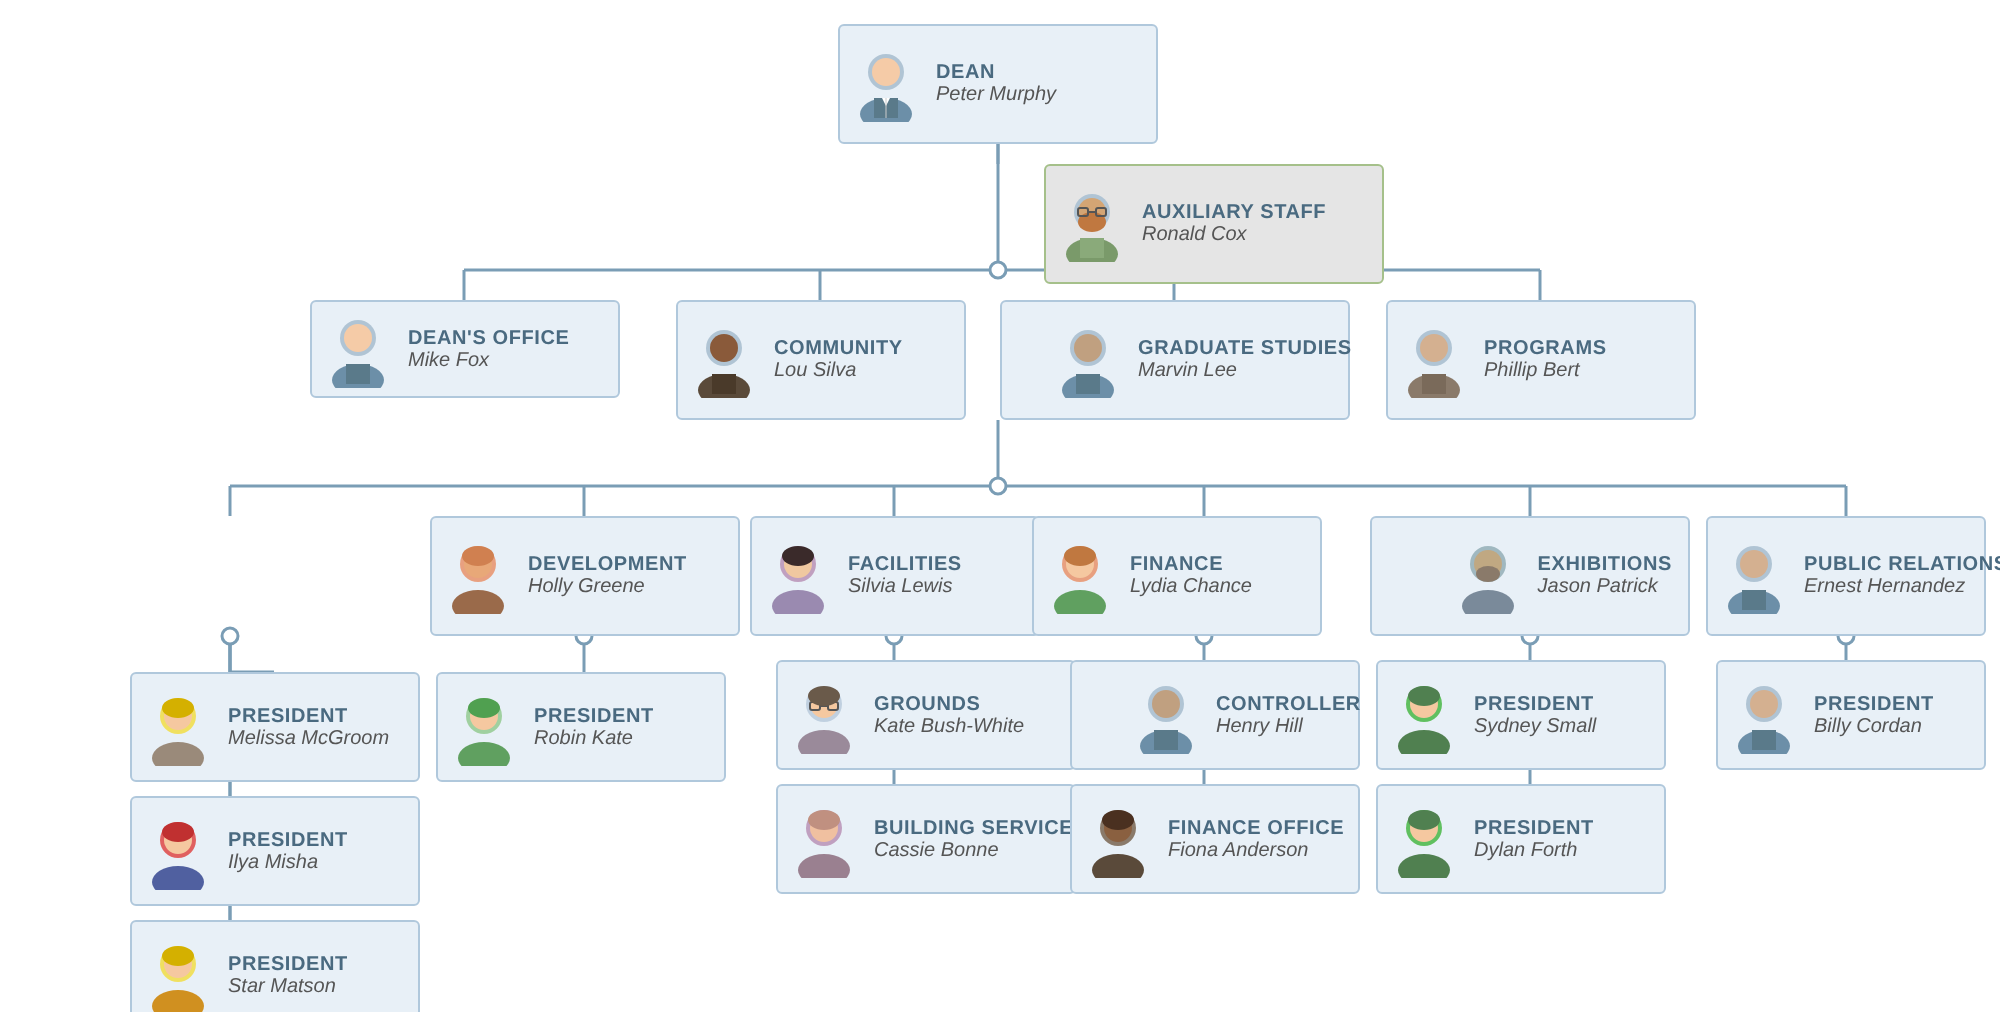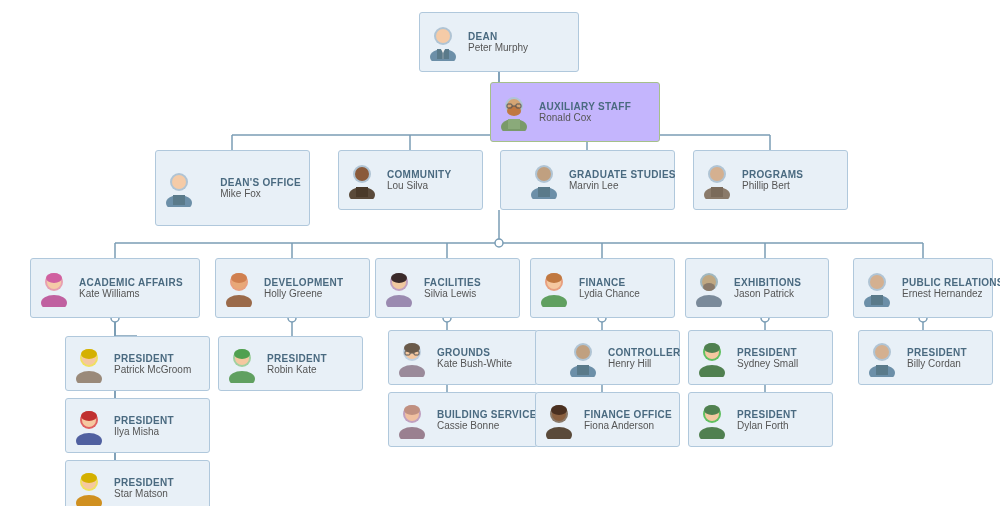--- a/index.html
+++ b/index.html
@@ -31,42 +31,44 @@
       position: absolute;
       background: #e8f0f7;
       border: 1px solid #b0c8dc;
       border-radius: 3px;
       display: flex;
       align-items: center;
       padding: 4px 8px 4px 4px;
       z-index: 1;
     }
     .node.green {
-      background: #c4b5fd;
+      background: #e5e5e5;
       border-color: #a5c08a;
+      margin-left: 32px;
     }
     .node-avatar {
       width: 38px;
       height: 38px;
       margin-right: 6px;
       flex-shrink: 0;
     }
     .node-info {
       display: flex;
       flex-direction: column;
       align-items: flex-start;
     }
     .node-title {
       font-weight: bold;
       font-size: 10px;
       color: #4a6a80;
       letter-spacing: 0.3px;
       white-space: nowrap;
     }
     .node-name {
+      font-style: italic;
       font-size: 10px;
       color: #555;
       white-space: nowrap;
     }
 
     
     .avatar-svg {
       width: 38px;
       height: 38px;
     }
@@ -174,21 +176,21 @@
       <ellipse cx="19" cy="34" rx="13" ry="8" fill="#7a9a6a"></ellipse>
       <rect x="13" y="26" width="12" height="10" fill="#8aaa7a"></rect>
     </svg>
   </div>
   <div class="node-info">
     <span class="node-title">AUXILIARY STAFF</span>
     <span class="node-name">Ronald Cox</span>
   </div>
 </div>
 
-<div class="node" style="left:155px;top:150px;width:155px;height:76px;justify-content:space-between;">
+<div class="node" style="left:155px;top:150px;width:155px;height:49px;">
   <div class="node-avatar">
     <svg class="avatar-svg" viewBox="0 0 38 38">
       <circle cx="19" cy="13" r="9" fill="#b0c4d4"></circle>
       <circle cx="19" cy="13" r="7" fill="#f5cba7"></circle>
       <ellipse cx="19" cy="34" rx="13" ry="8" fill="#6c8fa8"></ellipse>
       <rect x="13" y="26" width="12" height="10" fill="#5a7a8a"></rect>
     </svg>
   </div>
   <div class="node-info">
     <span class="node-title">DEAN'S OFFICE</span>
@@ -234,35 +236,20 @@
       <ellipse cx="19" cy="34" rx="13" ry="8" fill="#8a7a6a"></ellipse>
       <rect x="13" y="26" width="12" height="10" fill="#7a6a5a"></rect>
     </svg>
   </div>
   <div class="node-info">
     <span class="node-title">PROGRAMS</span>
     <span class="node-name">Phillip Bert</span>
   </div>
 </div>
 
-<div class="node" style="left:30px;top:258px;width:170px;height:60px;">
-  <div class="node-avatar">
-    <svg class="avatar-svg" viewBox="0 0 38 38">
-      <circle cx="19" cy="13" r="9" fill="#e8a0b0"></circle>
-      <circle cx="19" cy="13" r="7" fill="#f5cba7"></circle>
-
-      <ellipse cx="19" cy="9" rx="8" ry="5" fill="#d060a0"></ellipse>
-      <ellipse cx="19" cy="34" rx="13" ry="8" fill="#c060a0"></ellipse>
-    </svg>
-  </div>
-  <div class="node-info">
-    <span class="node-title">ACADEMIC AFFAIRS</span>
-    <span class="node-name">Kate Williams</span>
-  </div>
-</div>
 
 <div class="node" style="left:215px;top:258px;width:155px;height:60px;">
   <div class="node-avatar">
     <svg class="avatar-svg" viewBox="0 0 38 38">
       <circle cx="19" cy="13" r="9" fill="#e8a080"></circle>
       <circle cx="19" cy="13" r="7" fill="#e8a878"></circle>
       <ellipse cx="19" cy="9" rx="8" ry="5" fill="#d08050"></ellipse>
       <ellipse cx="19" cy="34" rx="13" ry="8" fill="#9a6a4a"></ellipse>
     </svg>
   </div>
@@ -280,36 +267,36 @@
       <ellipse cx="19" cy="9" rx="8" ry="5" fill="#3a2a2a"></ellipse>
       <ellipse cx="19" cy="34" rx="13" ry="8" fill="#9a8ab0"></ellipse>
     </svg>
   </div>
   <div class="node-info">
     <span class="node-title">FACILITIES</span>
     <span class="node-name">Silvia Lewis</span>
   </div>
 </div>
 
-<div class="node" style="left:530px;top:258px;width:145px;height:60px;">
+<div class="node" style="left:516px;top:258px;width:145px;height:60px;">
   <div class="node-avatar">
     <svg class="avatar-svg" viewBox="0 0 38 38">
       <circle cx="19" cy="13" r="9" fill="#e8a080"></circle>
       <circle cx="19" cy="13" r="7" fill="#f5c8a0"></circle>
       <ellipse cx="19" cy="9" rx="8" ry="5" fill="#c07840"></ellipse>
       <ellipse cx="19" cy="34" rx="13" ry="8" fill="#60a060"></ellipse>
     </svg>
   </div>
   <div class="node-info">
     <span class="node-title">FINANCE</span>
     <span class="node-name">Lydia Chance</span>
   </div>
 </div>
 
-<div class="node" style="left:685px;top:258px;width:144px;height:60px;">
+<div class="node" style="left:685px;top:258px;width:160px;height:60px;justify-content:flex-end;">
   <div class="node-avatar">
     <svg class="avatar-svg" viewBox="0 0 38 38">
       <circle cx="19" cy="13" r="9" fill="#a0b8c0"></circle>
       <circle cx="19" cy="13" r="7" fill="#c0a882"></circle>
 
       <ellipse cx="19" cy="18" rx="6" ry="4" fill="#8a7a6a"></ellipse>
       <ellipse cx="19" cy="34" rx="13" ry="8" fill="#7a8a9a"></ellipse>
     </svg>
   </div>
   <div class="node-info">
@@ -337,21 +324,21 @@
   <div class="node-avatar">
     <svg class="avatar-svg" viewBox="0 0 38 38">
       <circle cx="19" cy="13" r="9" fill="#f0e060"></circle>
       <circle cx="19" cy="13" r="7" fill="#f5c8a0"></circle>
       <ellipse cx="19" cy="9" rx="8" ry="5" fill="#d4b000"></ellipse>
       <ellipse cx="19" cy="34" rx="13" ry="8" fill="#9a8a7a"></ellipse>
     </svg>
   </div>
   <div class="node-info">
     <span class="node-title">PRESIDENT</span>
-    <span class="node-name">Patrick McGroom</span>
+    <span class="node-name">Melissa McGroom</span>
   </div>
 </div>
 
 <div class="node" style="left:218px;top:336px;width:145px;height:55px;">
   <div class="node-avatar">
     <svg class="avatar-svg" viewBox="0 0 38 38">
       <circle cx="19" cy="13" r="9" fill="#a0d0a0"></circle>
       <circle cx="19" cy="13" r="7" fill="#f5c8a0"></circle>
       <ellipse cx="19" cy="9" rx="8" ry="5" fill="#50a050"></ellipse>
       <ellipse cx="19" cy="34" rx="13" ry="8" fill="#60a060"></ellipse>

